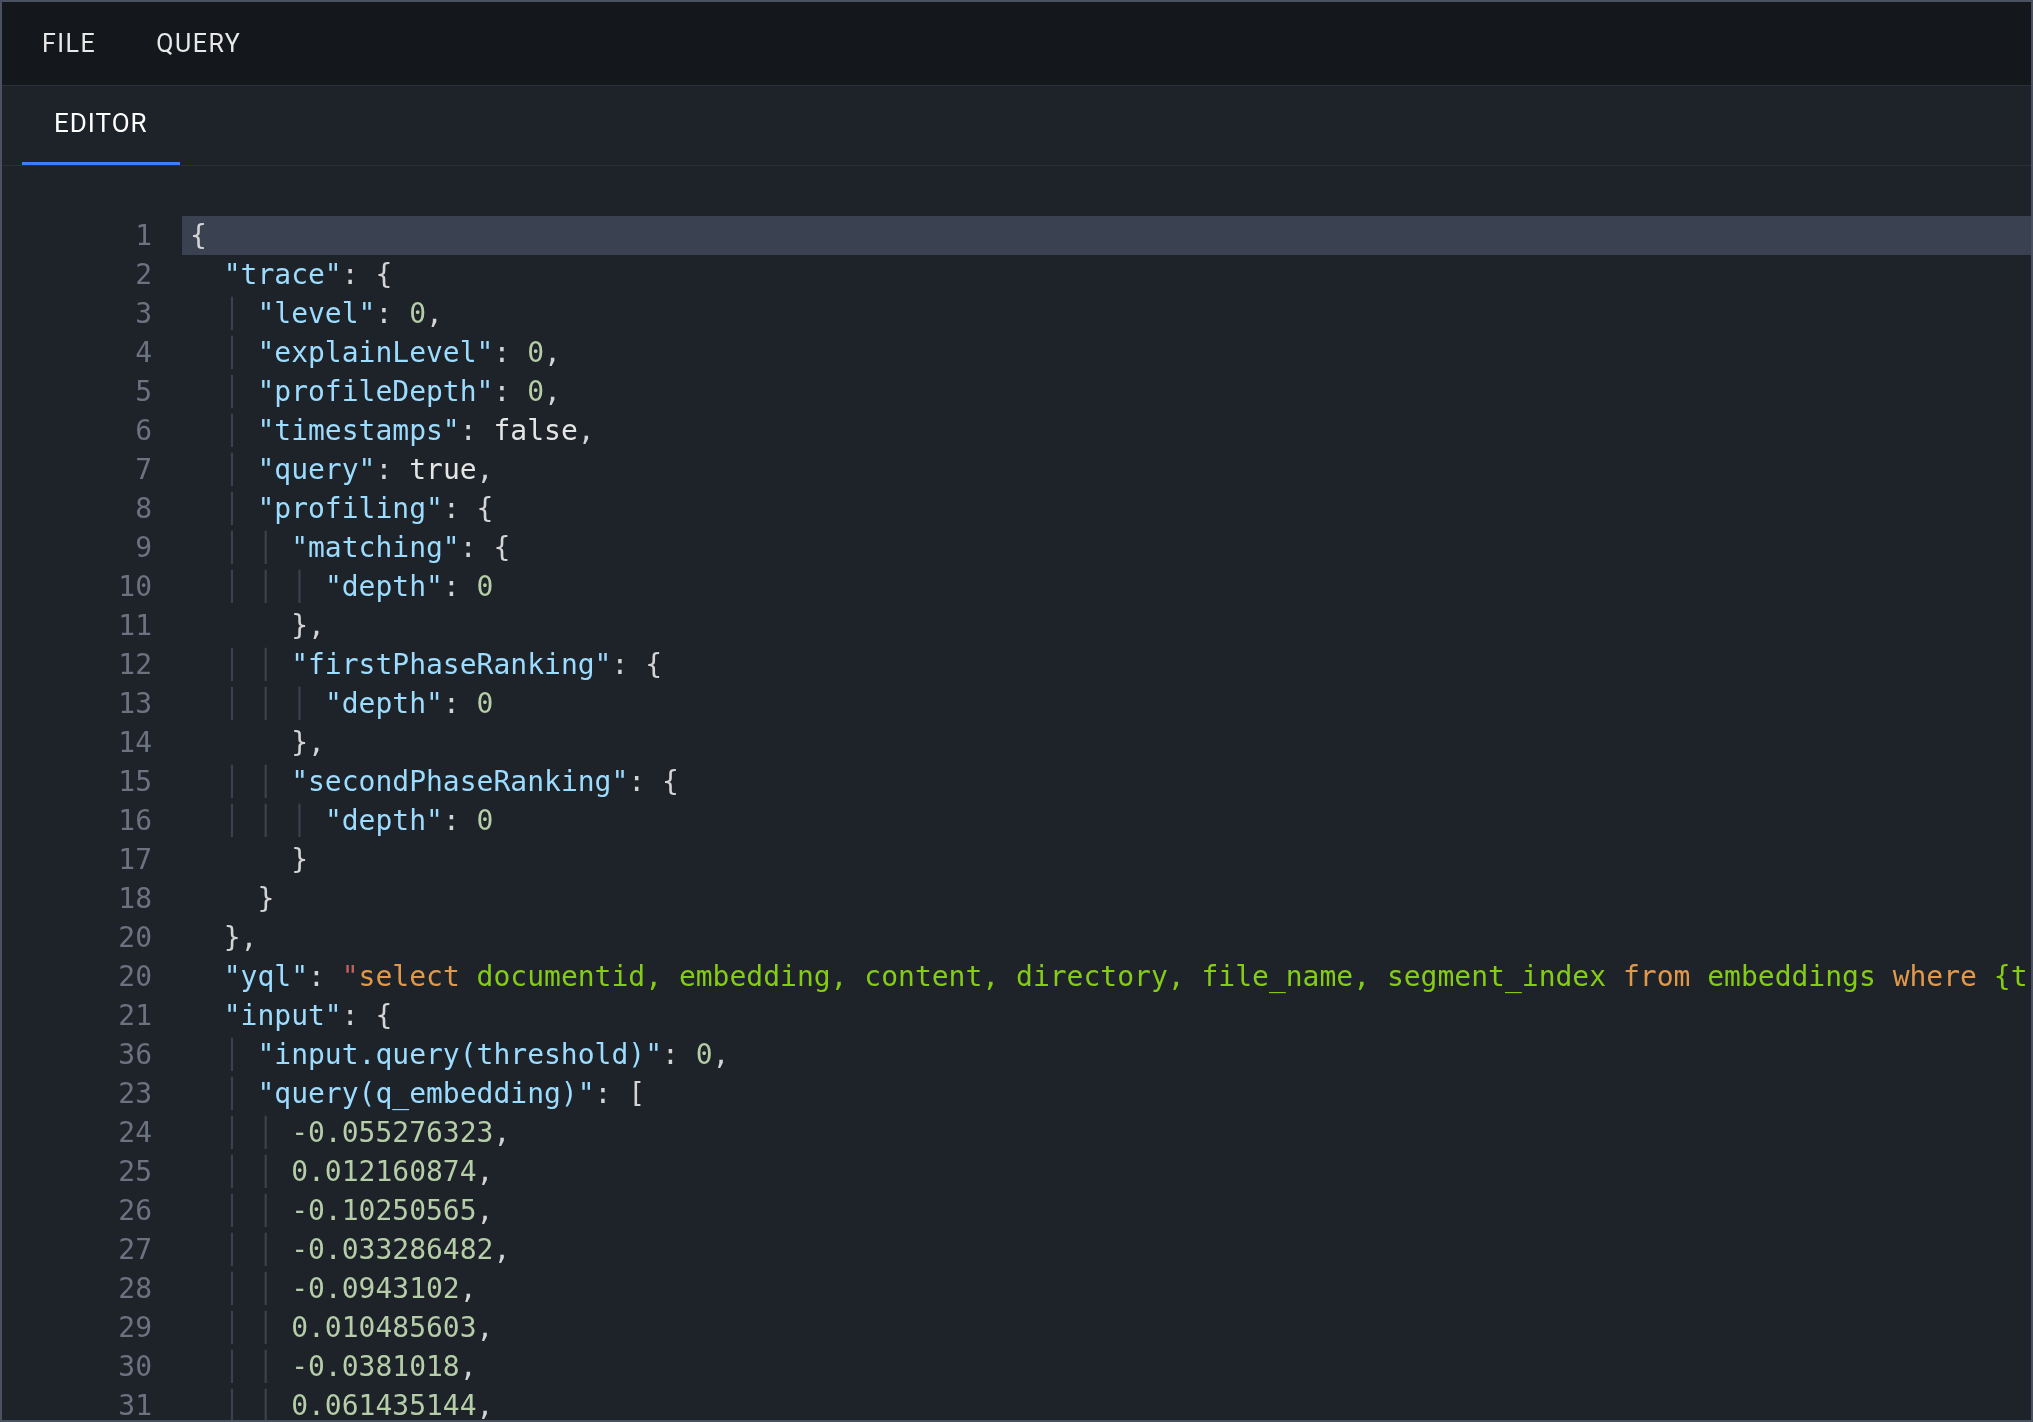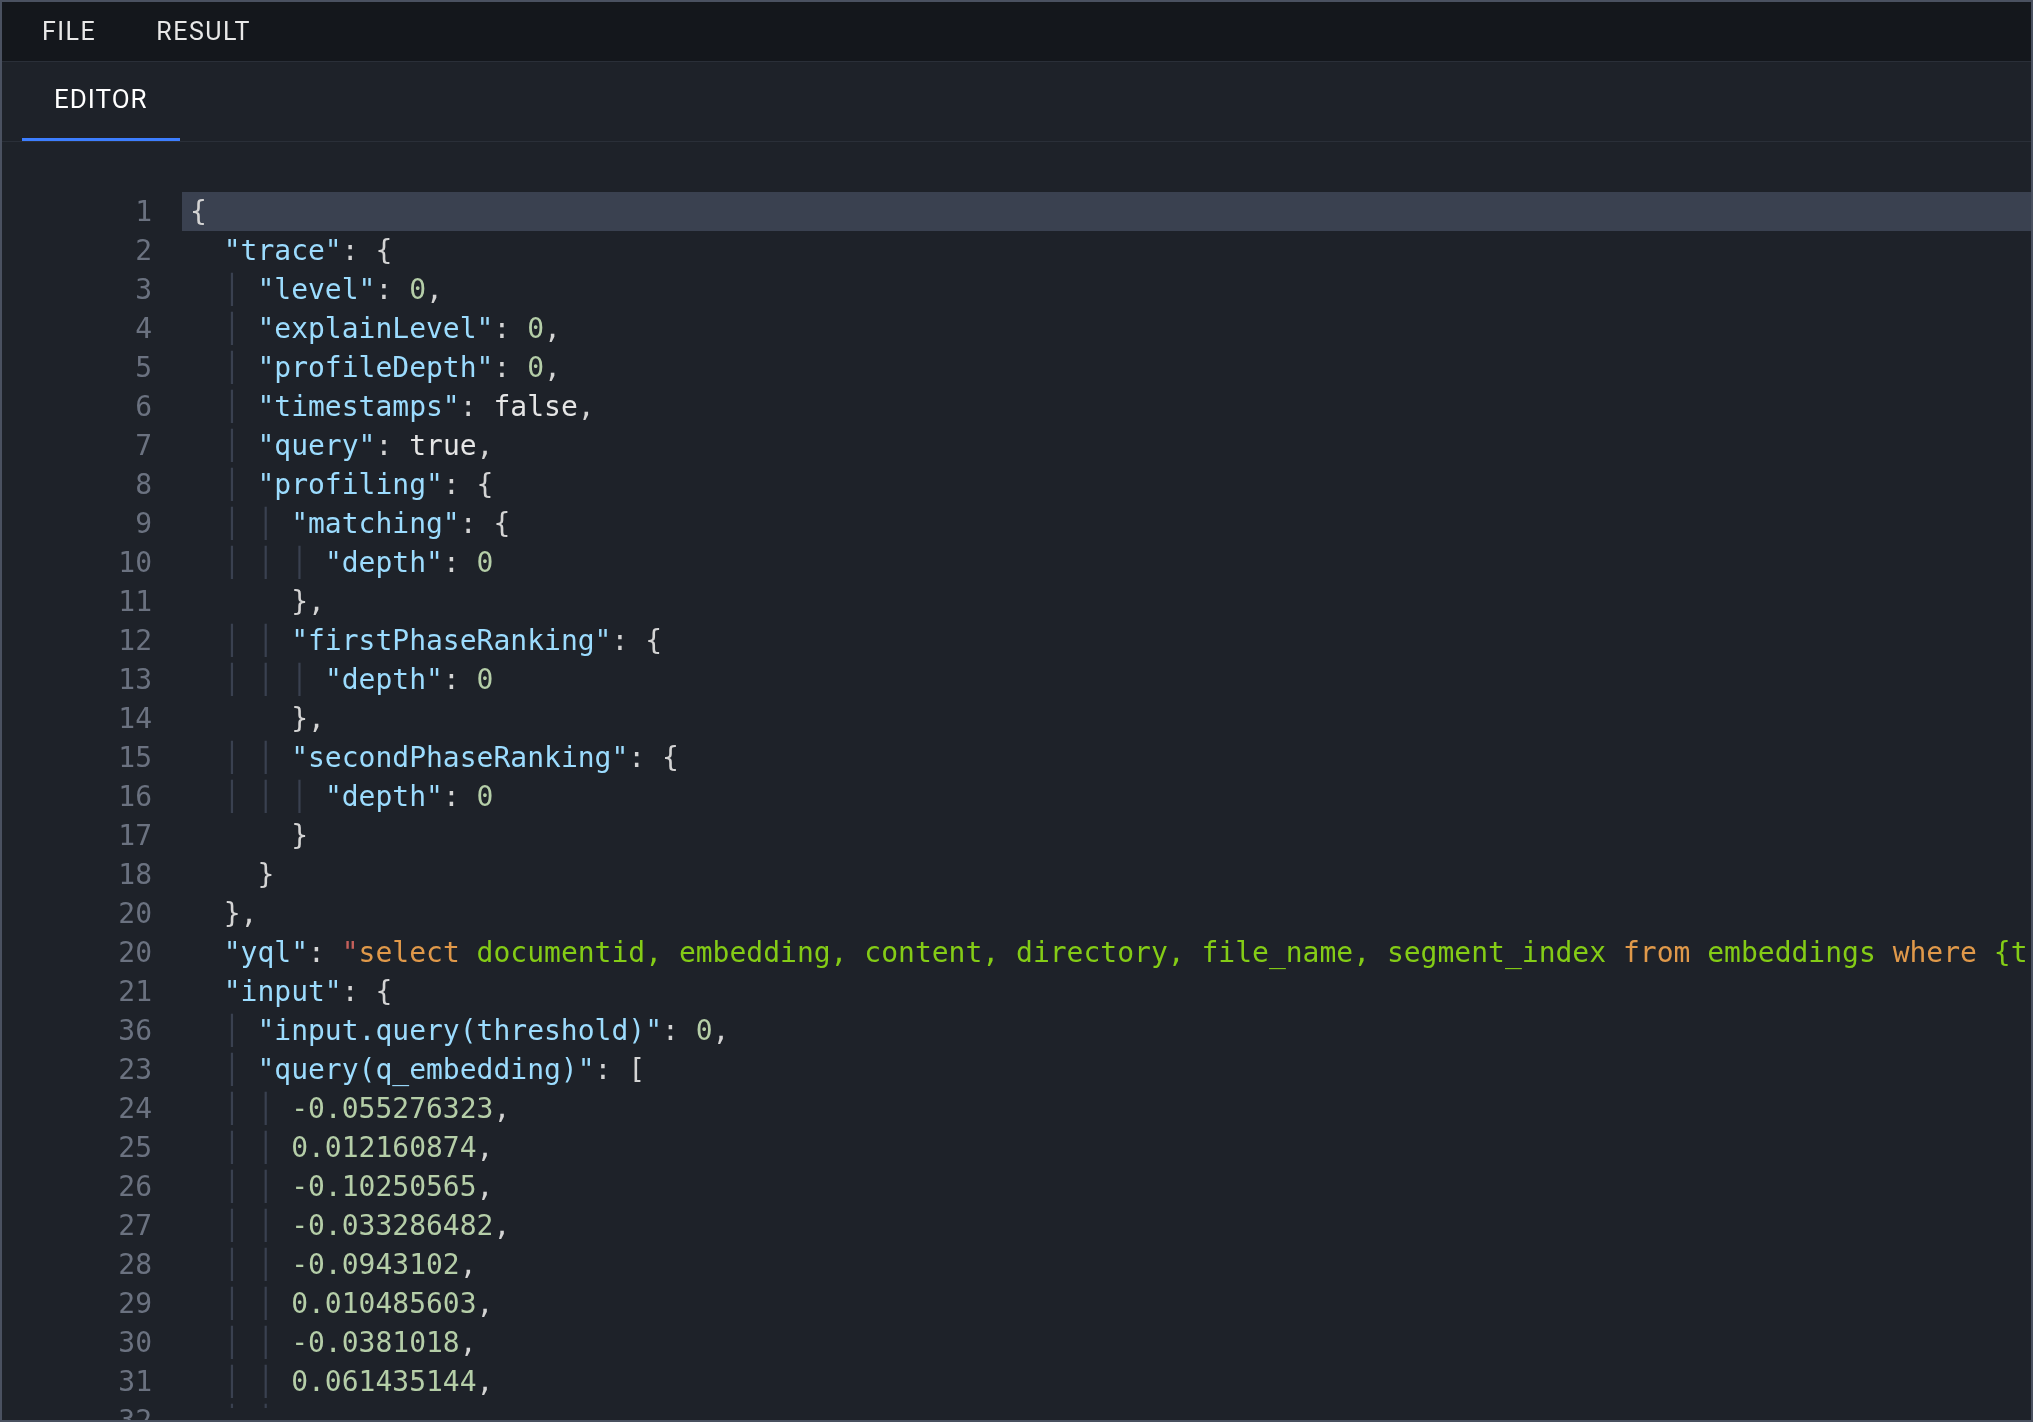--- a/index.html
+++ b/index.html
@@ -7,21 +7,21 @@
     background: #1e2229;
     color: #d4d4d4;
     font-family: -apple-system, BlinkMacSystemFont, "Segoe UI", Roboto, sans-serif;
     width: 2033px;
     height: 1422px;
     overflow: hidden;
     border: 2px solid #4a5160;
   }
   .menu-bar {
     background: #14171c;
-    height: 60px;
+    height: 84px;
     display: flex;
     align-items: center;
     padding: 0 40px;
     gap: 60px;
     border-bottom: 1px solid #2a2f38;
   }
   .menu-item {
     color: #e8e8e8;
     font-size: 25px;
     letter-spacing: 1.5px;
@@ -87,21 +87,21 @@
   .tok-str    { color: #c4605b; }
   .tok-sqlkw  { color: #e0994a; }
   .tok-sqlid  { color: #84cc16; }
   .tok-guide  { color: #3a4150; }
 </style>
 </head>
 <body>
 
 <div class="menu-bar">
   <span class="menu-item">FILE</span>
-  <span class="menu-item">RESULT</span>
+  <span class="menu-item">QUERY</span>
 </div>
 
 <div class="tab-bar">
   <div class="tab active">EDITOR</div>
 </div>
 
 <div class="editor-wrap">
   <div class="gutter" id="gutter">
       <div>1</div>
       <div>2</div>

